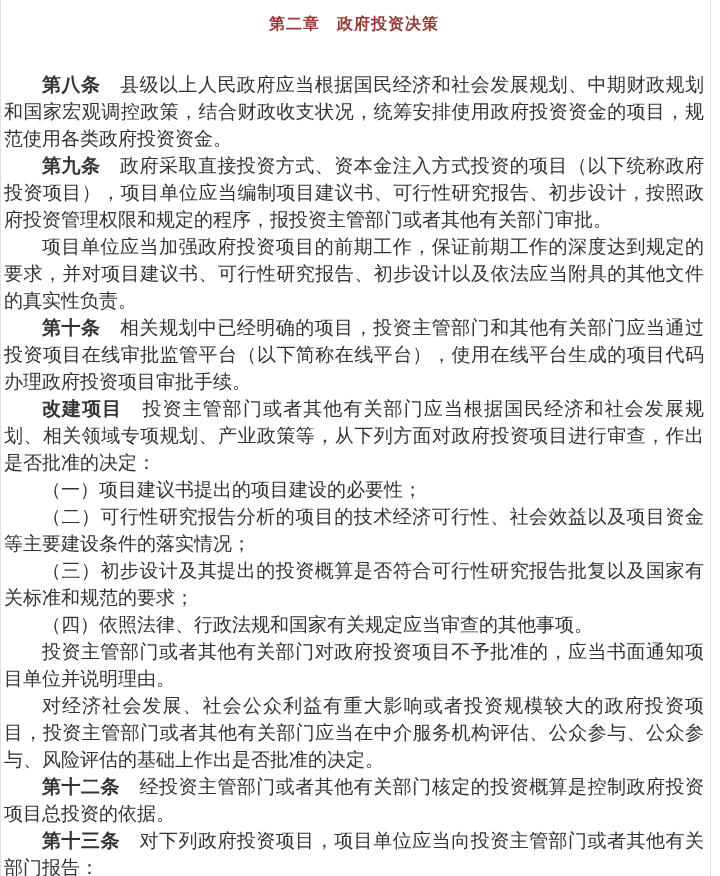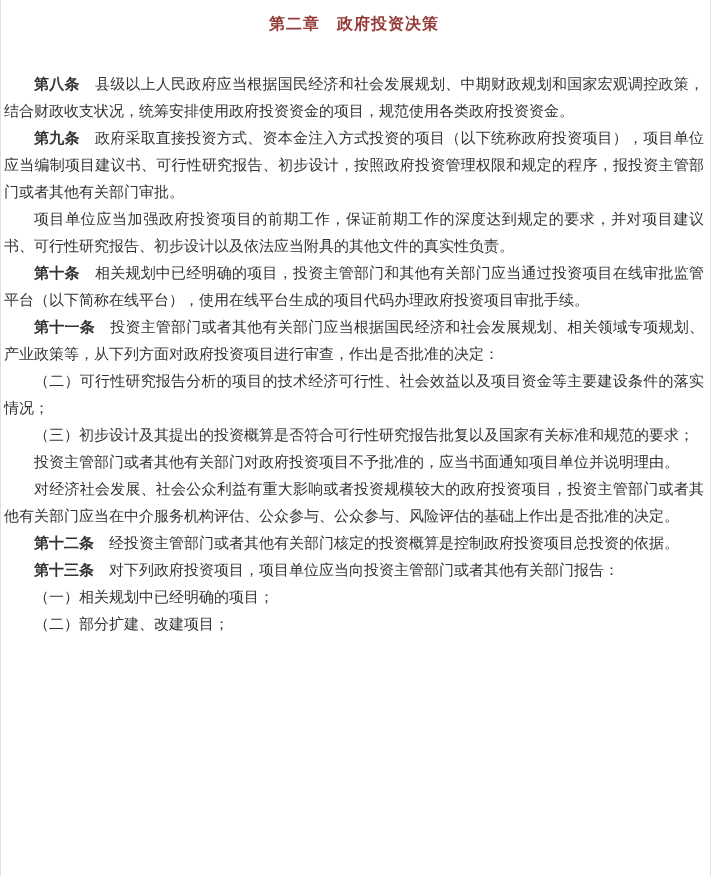--- a/index.html
+++ b/index.html
@@ -27,43 +27,45 @@
     text-align:center;
     color:var(--title-color);
     font-weight:bold;
     font-size:16px;
     line-height:21px;
     margin:0 0 37px 0;
     letter-spacing:1px;
   }
   .para{
     margin:0;
-    font-size:15px;
+    font-size:19px;
     line-height:27px;
     color:var(--text-color);
     text-indent:2em;
     text-align:justify;
     word-break:break-all;
   }
   .para b{font-weight:bold;}
 </style>
 </head>
 <body>
 
 <div class="doc">
   <div class="chapter-title">第二章　政府投资决策</div>
 
   <div>
     <p class="para"><b>第八条</b><span>　县级以上人民政府应当根据国民经济和社会发展规划、中期财政规划和国家宏观调控政策，结合财政收支状况，统筹安排使用政府投资资金的项目，规范使用各类政府投资资金。</span></p>
     <p class="para"><b>第九条</b><span>　政府采取直接投资方式、资本金注入方式投资的项目（以下统称政府投资项目），项目单位应当编制项目建议书、可行性研究报告、初步设计，按照政府投资管理权限和规定的程序，报投资主管部门或者其他有关部门审批。</span></p>
     <p class="para"><b></b><span>项目单位应当加强政府投资项目的前期工作，保证前期工作的深度达到规定的要求，并对项目建议书、可行性研究报告、初步设计以及依法应当附具的其他文件的真实性负责。</span></p>
     <p class="para"><b>第十条</b><span>　相关规划中已经明确的项目，投资主管部门和其他有关部门应当通过投资项目在线审批监管平台（以下简称在线平台），使用在线平台生成的项目代码办理政府投资项目审批手续。</span></p>
-    <p class="para"><b>第十一条</b><span>　投资主管部门或者其他有关部门应当根据国民经济和社会发展规划、相关领域专项规划、产业政策等，从下列方面对政府投资项目进行审查，作出是否批准的决定：</span></p>
+    <p class="para"><b>改建项目</b><span>　投资主管部门或者其他有关部门应当根据国民经济和社会发展规划、相关领域专项规划、产业政策等，从下列方面对政府投资项目进行审查，作出是否批准的决定：</span></p>
+    <p class="para"><b></b><span>（一）项目建议书提出的项目建设的必要性；</span></p>
     <p class="para"><b></b><span>（二）可行性研究报告分析的项目的技术经济可行性、社会效益以及项目资金等主要建设条件的落实情况；</span></p>
     <p class="para"><b></b><span>（三）初步设计及其提出的投资概算是否符合可行性研究报告批复以及国家有关标准和规范的要求；</span></p>
+    <p class="para"><b></b><span>（四）依照法律、行政法规和国家有关规定应当审查的其他事项。</span></p>
     <p class="para"><b></b><span>投资主管部门或者其他有关部门对政府投资项目不予批准的，应当书面通知项目单位并说明理由。</span></p>
     <p class="para"><b></b><span>对经济社会发展、社会公众利益有重大影响或者投资规模较大的政府投资项目，投资主管部门或者其他有关部门应当在中介服务机构评估、公众参与、公众参与、风险评估的基础上作出是否批准的决定。</span></p>
     <p class="para"><b>第十二条</b><span>　经投资主管部门或者其他有关部门核定的投资概算是控制政府投资项目总投资的依据。</span></p>
     <p class="para"><b>第十三条</b><span>　对下列政府投资项目，项目单位应当向投资主管部门或者其他有关部门报告：</span></p>
     <p class="para"><b></b><span>（一）相关规划中已经明确的项目；</span></p>
     <p class="para"><b></b><span>（二）部分扩建、改建项目；</span></p>
   </div>
 </div>
 
 </body></html>

